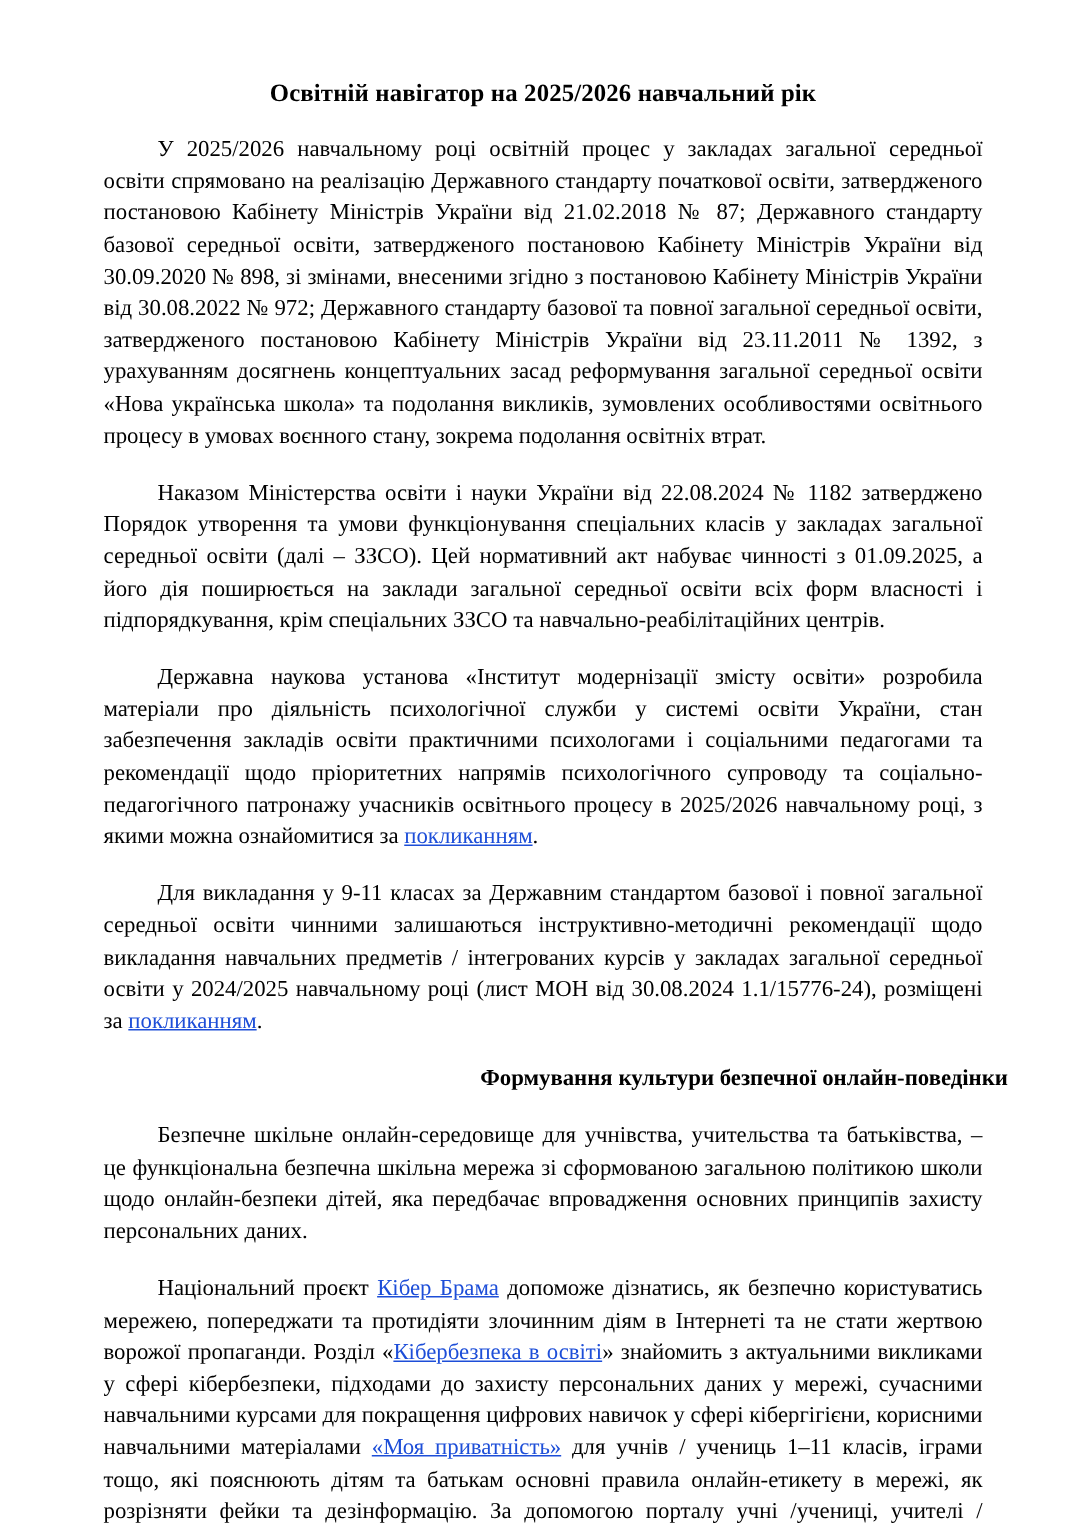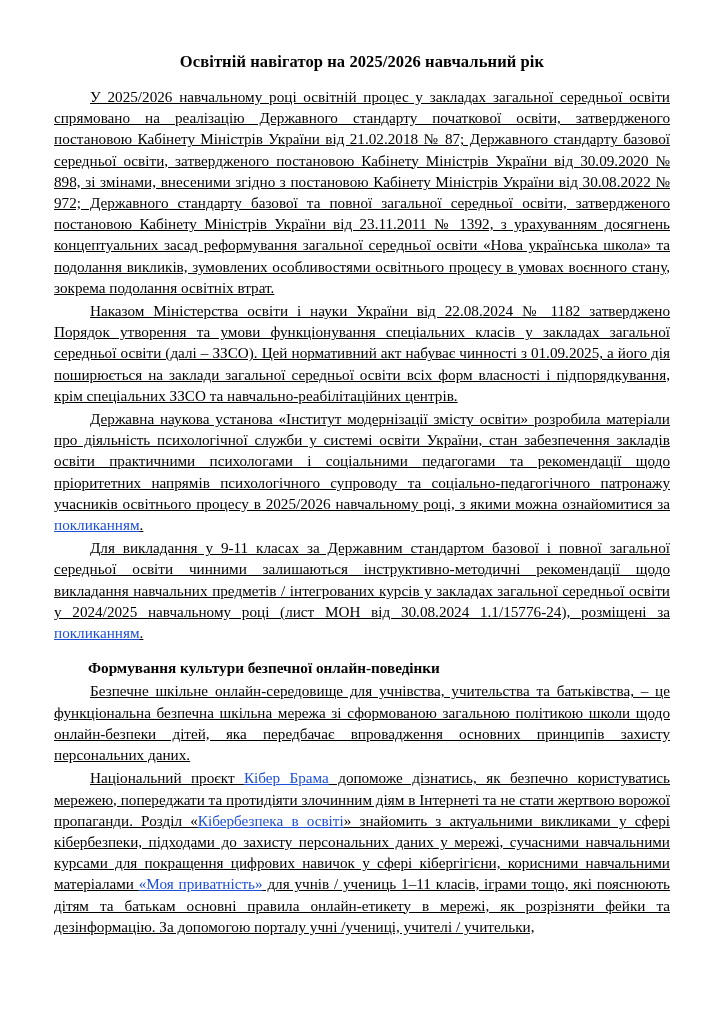--- a/index.html
+++ b/index.html
@@ -22,31 +22,30 @@
     position: relative;
   }
   .doc-title {
     text-align: center;
     font-weight: bold;
     font-size: 16.5px;
     margin: 12px 0 14px 0;
     letter-spacing: 0.1px;
   }
   p.body-par {
-    margin: 2px;
+    margin: 17px;
     text-align: justify;
     text-justify: inter-word;
     font-size: 15.2px;
     line-height: 21.2px;
     text-indent: 36px;
-    text-decoration: underline;
   }
   p.section-head {
     margin: 14px 0 0 0;
-    text-align: left;
+    text-align: right;
     font-size: 15.2px;
     line-height: 21.2px;
     text-indent: 36px;
     font-weight: bold;
   }
   a.doc-link {
     color: #1d4ed8;
     text-decoration: underline;
   }
 </style>

